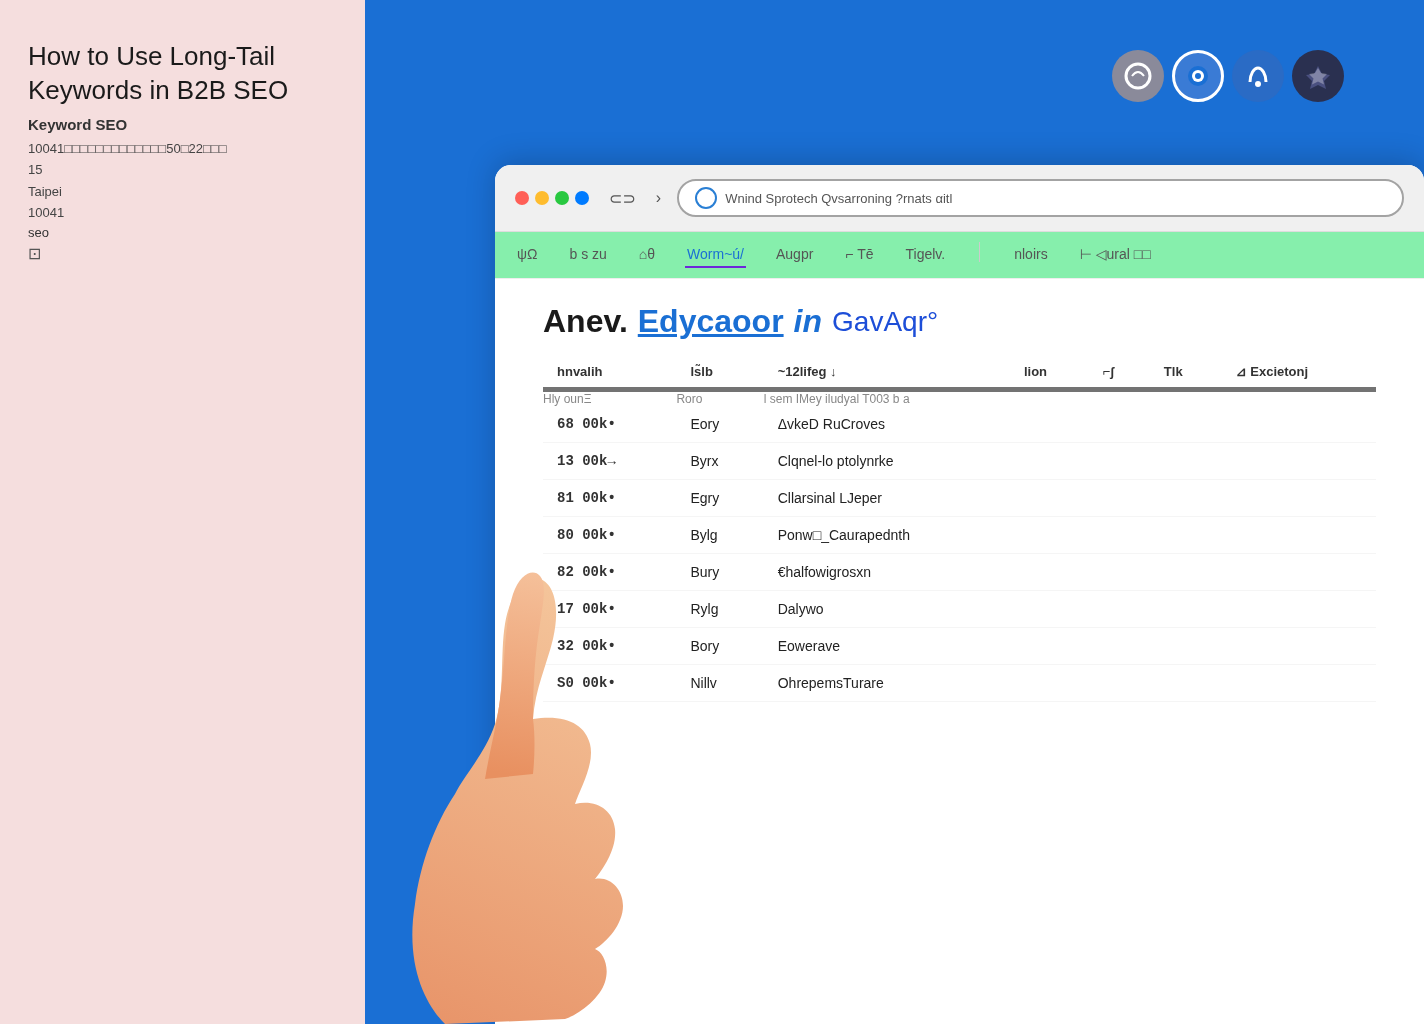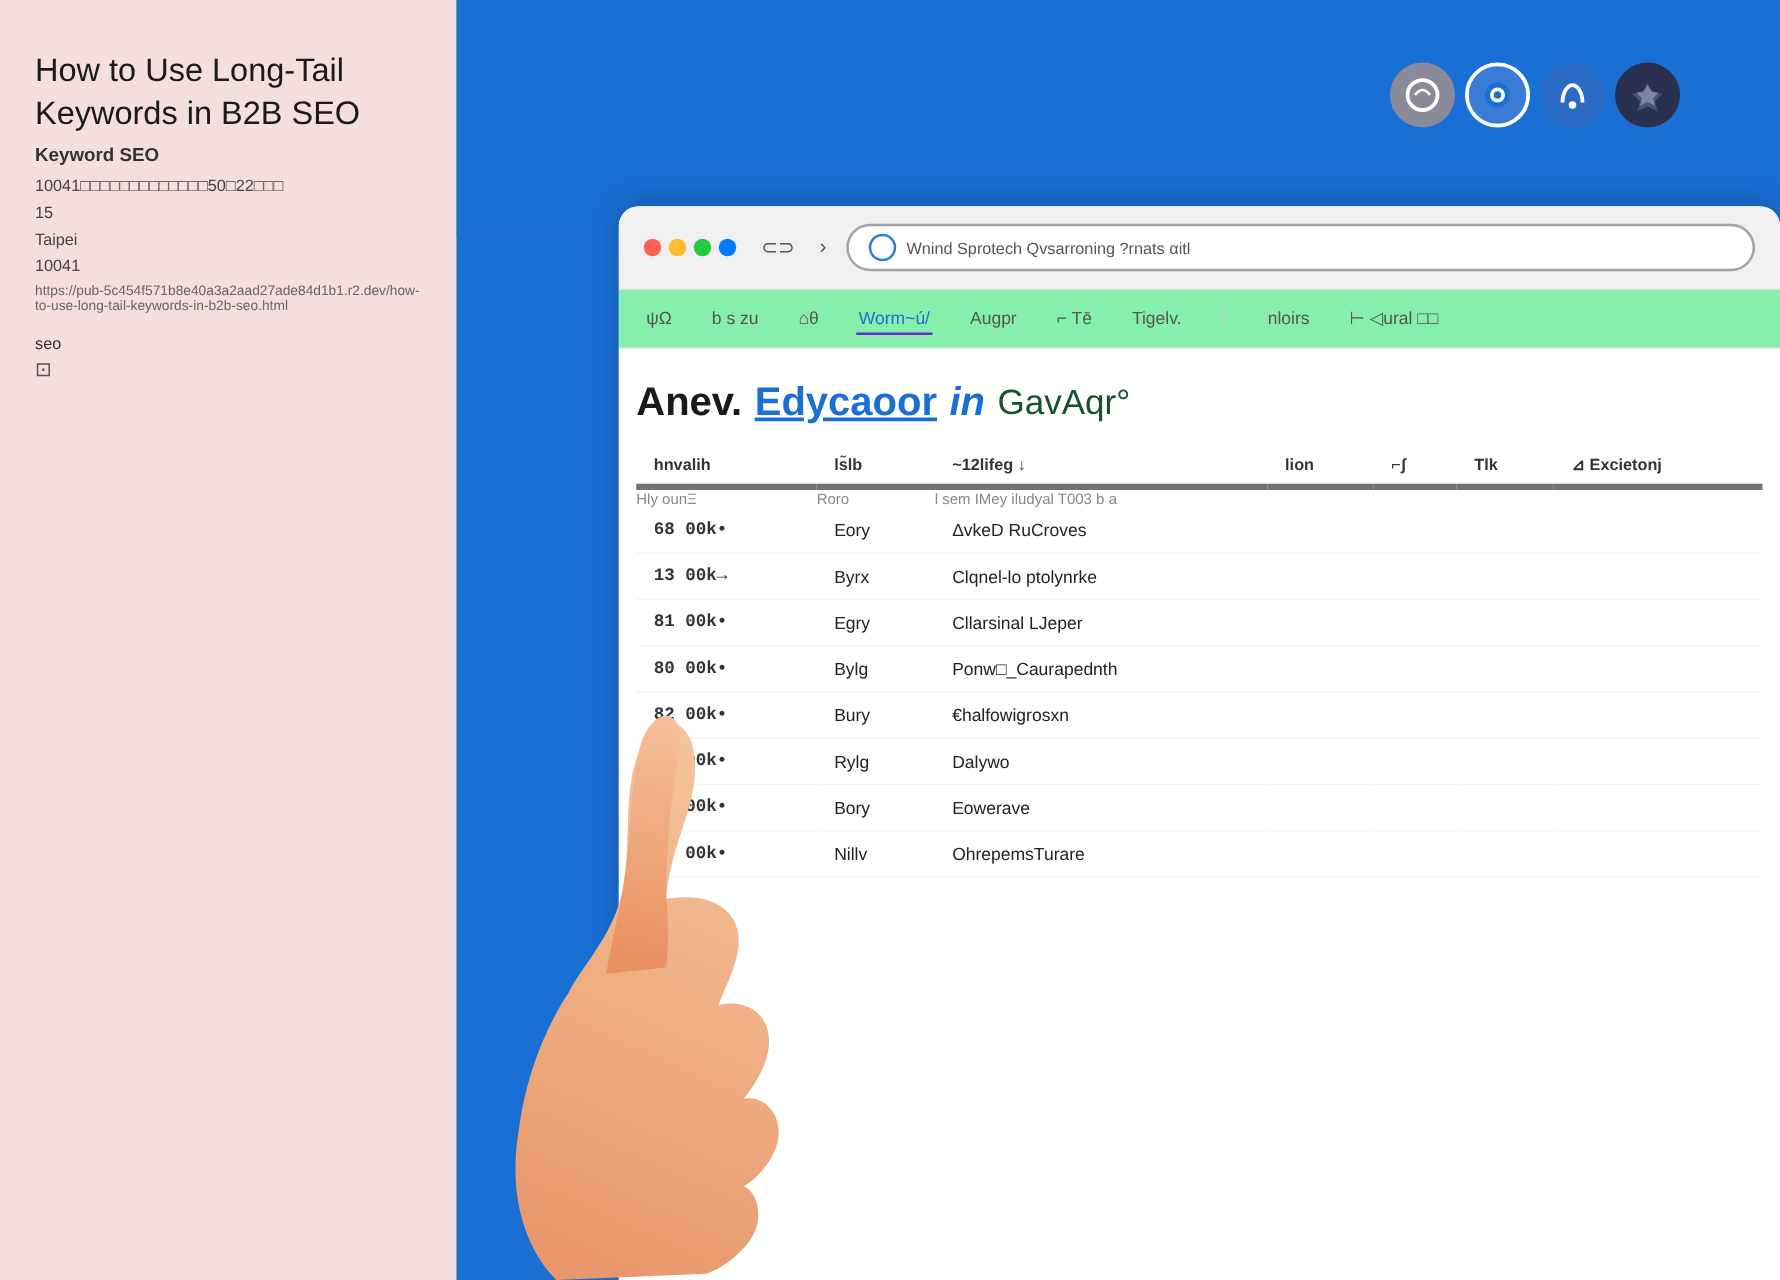--- a/index.html
+++ b/index.html
@@ -200,21 +200,21 @@
     }
 
     .nav-tab.active {
       color: #1a6fd4;
       border-bottom: 2px solid #6d28d9;
     }
 
     
     .browser-content {
       background: #fff;
-      padding: 24px 14px;
+      padding: 24px 48px;
     }
 
     
     .page-title-row {
       display: flex;
       align-items: center;
       gap: 10px;
       margin-bottom: 16px;
     }
 
@@ -233,21 +233,21 @@
 
     .page-title-accent {
       font-size: 32px;
       font-weight: 700;
       color: #1a6fd4;
       font-style: italic;
     }
 
     .page-title-rest {
       font-size: 28px;
-      color: #14532d;
+      color: #1d4ed8;
     }
 
     
     .data-table {
       width: 100%;
       border-collapse: collapse;
       font-size: 14px;
     }
 
     .table-header-row th {
@@ -298,21 +298,20 @@
 </head>
 <body>
 
 <div class="sidebar">
   <h1 class="sidebar-title">How to Use Long-Tail Keywords in B2B SEO</h1>
   <p class="sidebar-subtitle">Keyword SEO</p>
   <p class="sidebar-meta">10041□□□□□□□□□□□□□50□22□□□</p>
   <p class="sidebar-meta">15</p>
   <p class="sidebar-meta">Taipei</p>
   <p class="sidebar-meta">10041</p>
-  <p class="sidebar-url">https://pub-5c454f571b8e40a3a2aad27ade84d1b1.r2.dev/how-to-use-long-tail-keywords-in-b2b-seo.html</p>
   <p class="sidebar-tag">seo</p>
   <span class="sidebar-copy-icon">⊡</span>
 </div>
 
 <div class="main">
 
   <div class="blue-bg">
     <div class="top-right-icons">
       <div class="icon-circle gray">
         <svg width="28" height="28" viewBox="0 0 28 28" fill="none">

